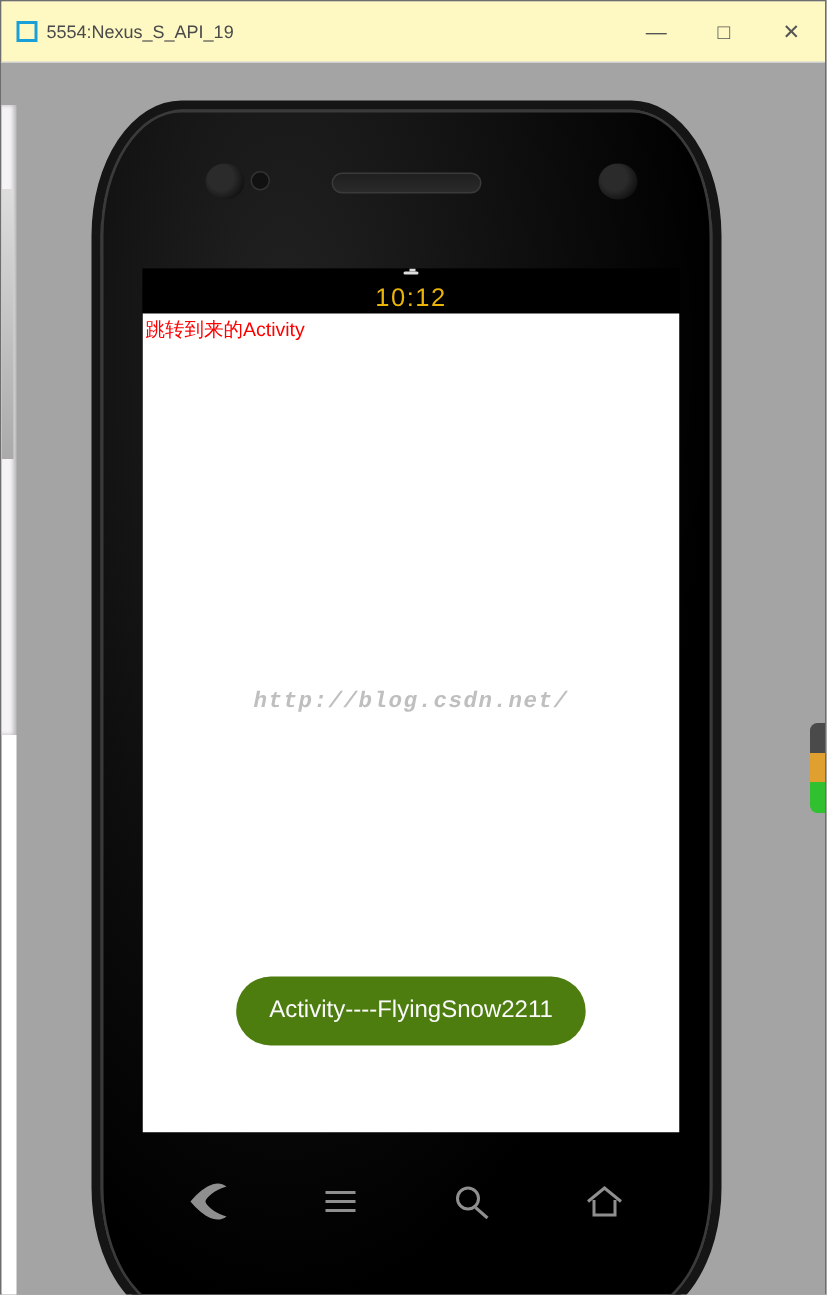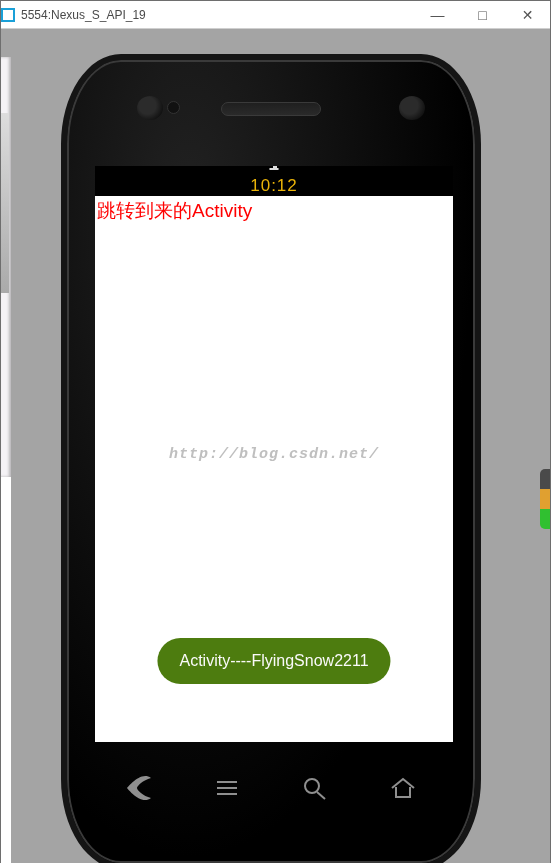--- a/index.html
+++ b/index.html
@@ -10,24 +10,24 @@
     overflow: hidden;
     position: relative;
   }
   .outer-window {
     position: absolute; left: 0; top: 0;
     width: 551px; height: 863px;
     border: 1px solid #6e6e6e;
   }
   
   .titlebar {
-    height: 28px;
-    background: #ffffff;
+    height: 41px;
+    background: #fef9c3;
     display: flex; align-items: center;
-    padding-left: 0;
+    padding-left: 10px;
     border-bottom: 1px solid #cfcfcf;
     font-size: 12px; color: #4a4a4a;
   }
   .titlebar .ico {
     width: 14px; height: 14px;
     border: 2px solid #1aa0d8;
     display: inline-block;
     margin-right: 6px;
   }
   .titlebar .spacer { flex: 1; }
@@ -114,21 +114,21 @@
     width:4px; height:2px; background:#ddd;
   }
   .battery .fill { width:100%; height:60%; background:#ddd; }
   .app-area {
     position: absolute; left:0; top:30px;
     width: 100%; height: 546px;
     background: #fff;
   }
   .app-title {
     color: #ff0000;
-    font-size: 19px;
+    font-size: 13px;
     padding: 2px 2px 0 2px;
     font-family: "Microsoft YaHei", Arial, sans-serif;
   }
   .watermark {
     position:absolute; left:50%; top:250px; transform:translateX(-50%);
     color:#bfbfbf; font-family:"Courier New",monospace;
     font-size:15px; letter-spacing:1px;
     white-space:nowrap;
     font-style: italic;
     font-weight: bold;

